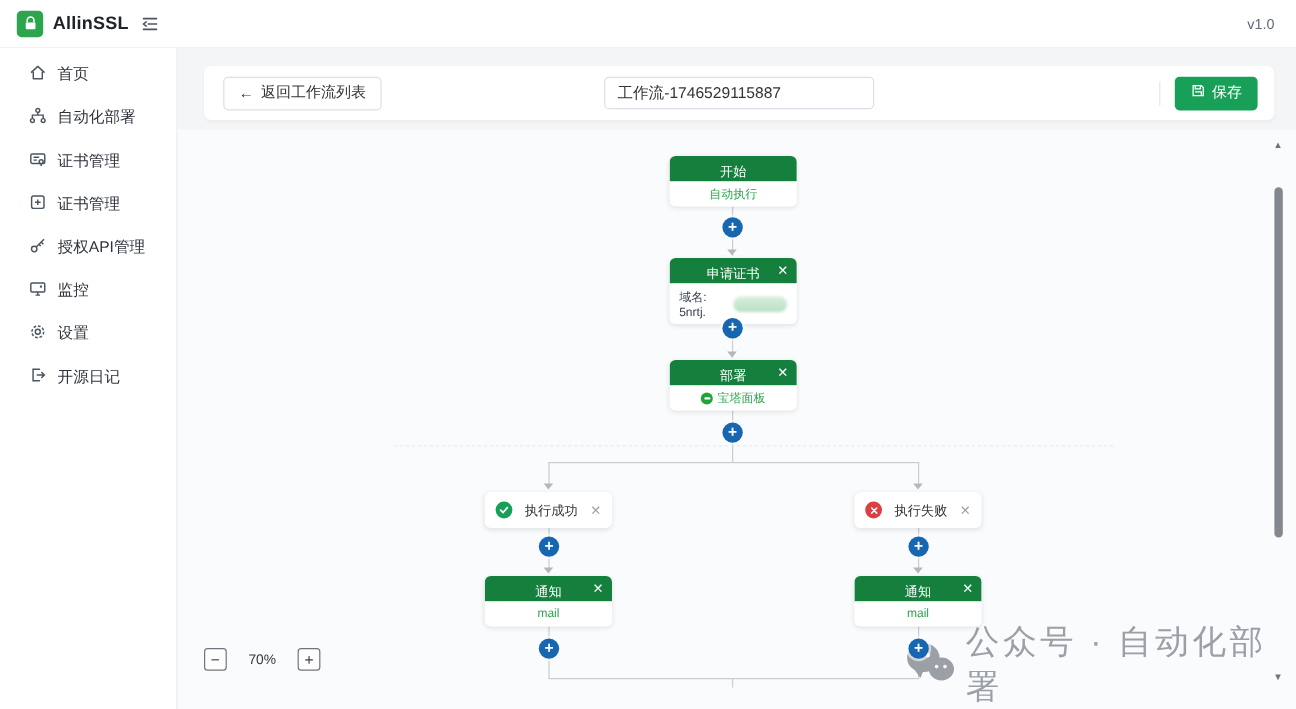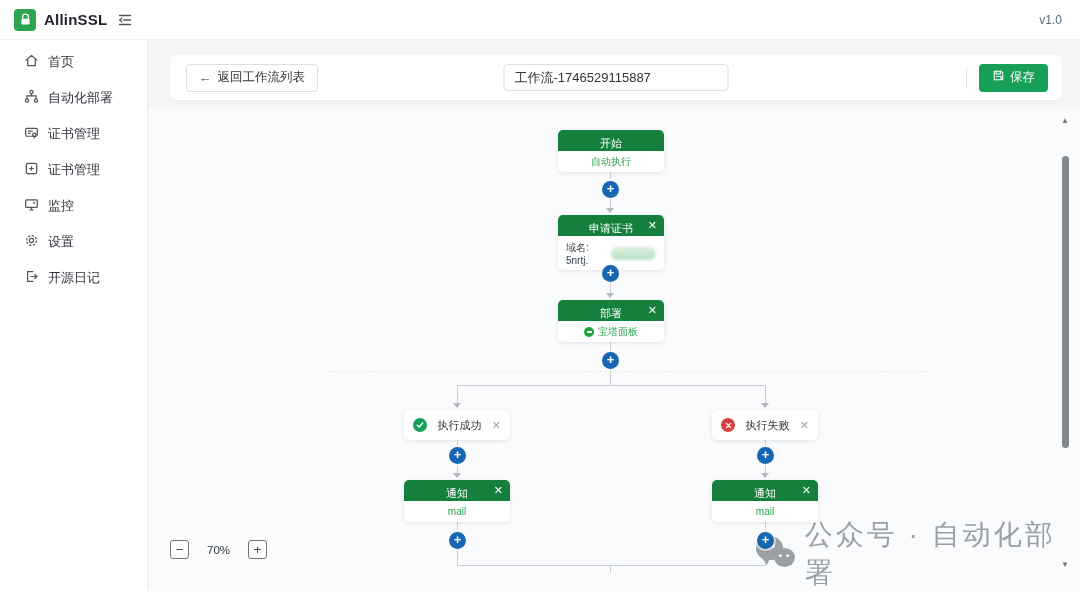--- a/index.html
+++ b/index.html
@@ -122,20 +122,27 @@
             <path d="M11 12.3v2"></path>
           </svg></span>
       <span>证书管理</span>
     </div>
     <div class="side-item">
       <span><svg width="15" height="15" viewBox="0 0 16 16" fill="none" stroke="#4a5560" stroke-width="1.3">
             <rect x="2.5" y="2.5" width="11" height="11" rx="1.6"></rect>
             <path d="M8 5.5v5M5.5 8h5"></path>
           </svg></span>
       <span>证书管理</span>
+    </div>
+    <div class="side-item">
+      <span><svg width="15" height="15" viewBox="0 0 16 16" fill="none" stroke="#4a5560" stroke-width="1.3">
+            <circle cx="4.8" cy="11.2" r="2.4"></circle>
+            <path d="M6.6 9.4 13.5 2.5M11 5l2 2M9 7l1.6 1.6"></path>
+          </svg></span>
+      <span>授权API管理</span>
     </div>
     <div class="side-item">
       <span><svg width="15" height="15" viewBox="0 0 16 16" fill="none" stroke="#4a5560" stroke-width="1.3">
             <rect x="1.8" y="3" width="12.4" height="8" rx="1"></rect>
             <path d="M6 13.8h4M8 11v2.8M10.8 5.2v2m-1-1h2"></path>
           </svg></span>
       <span>监控</span>
     </div>
     <div class="side-item">
       <span><svg width="15" height="15" viewBox="0 0 16 16" fill="none" stroke="#4a5560" stroke-width="1.3">

